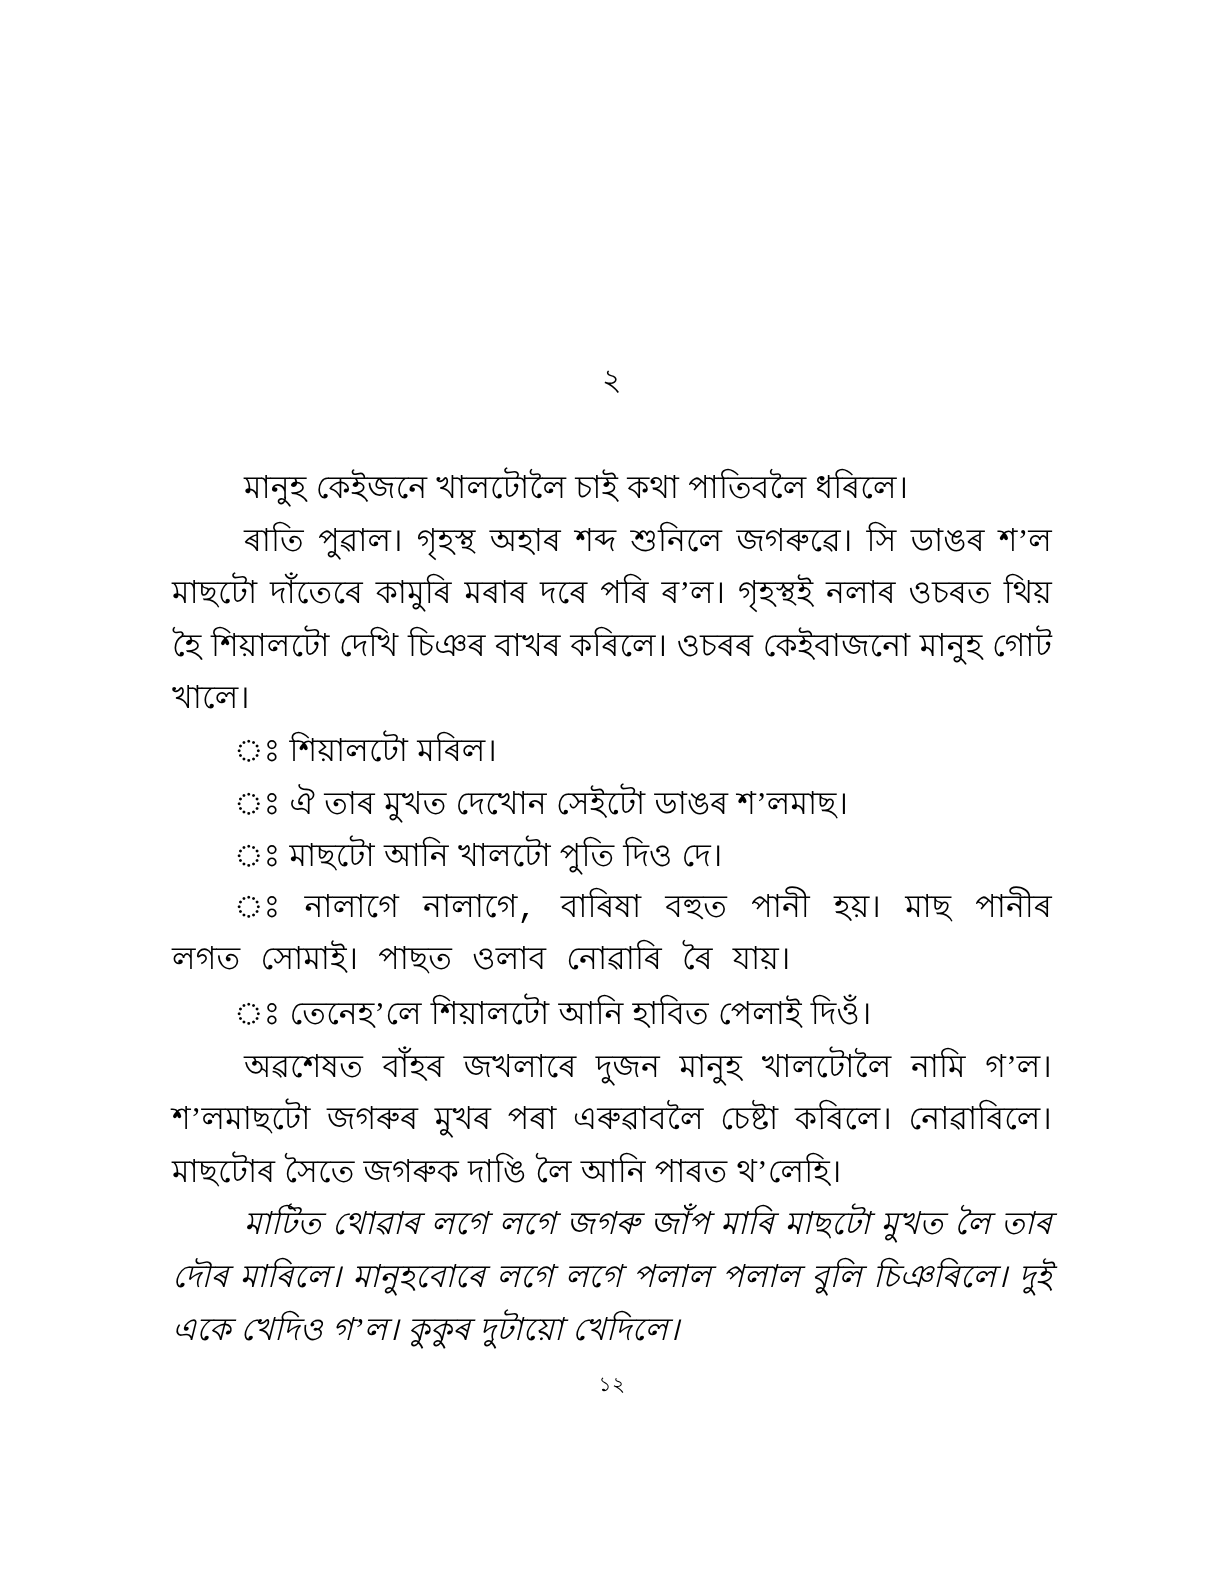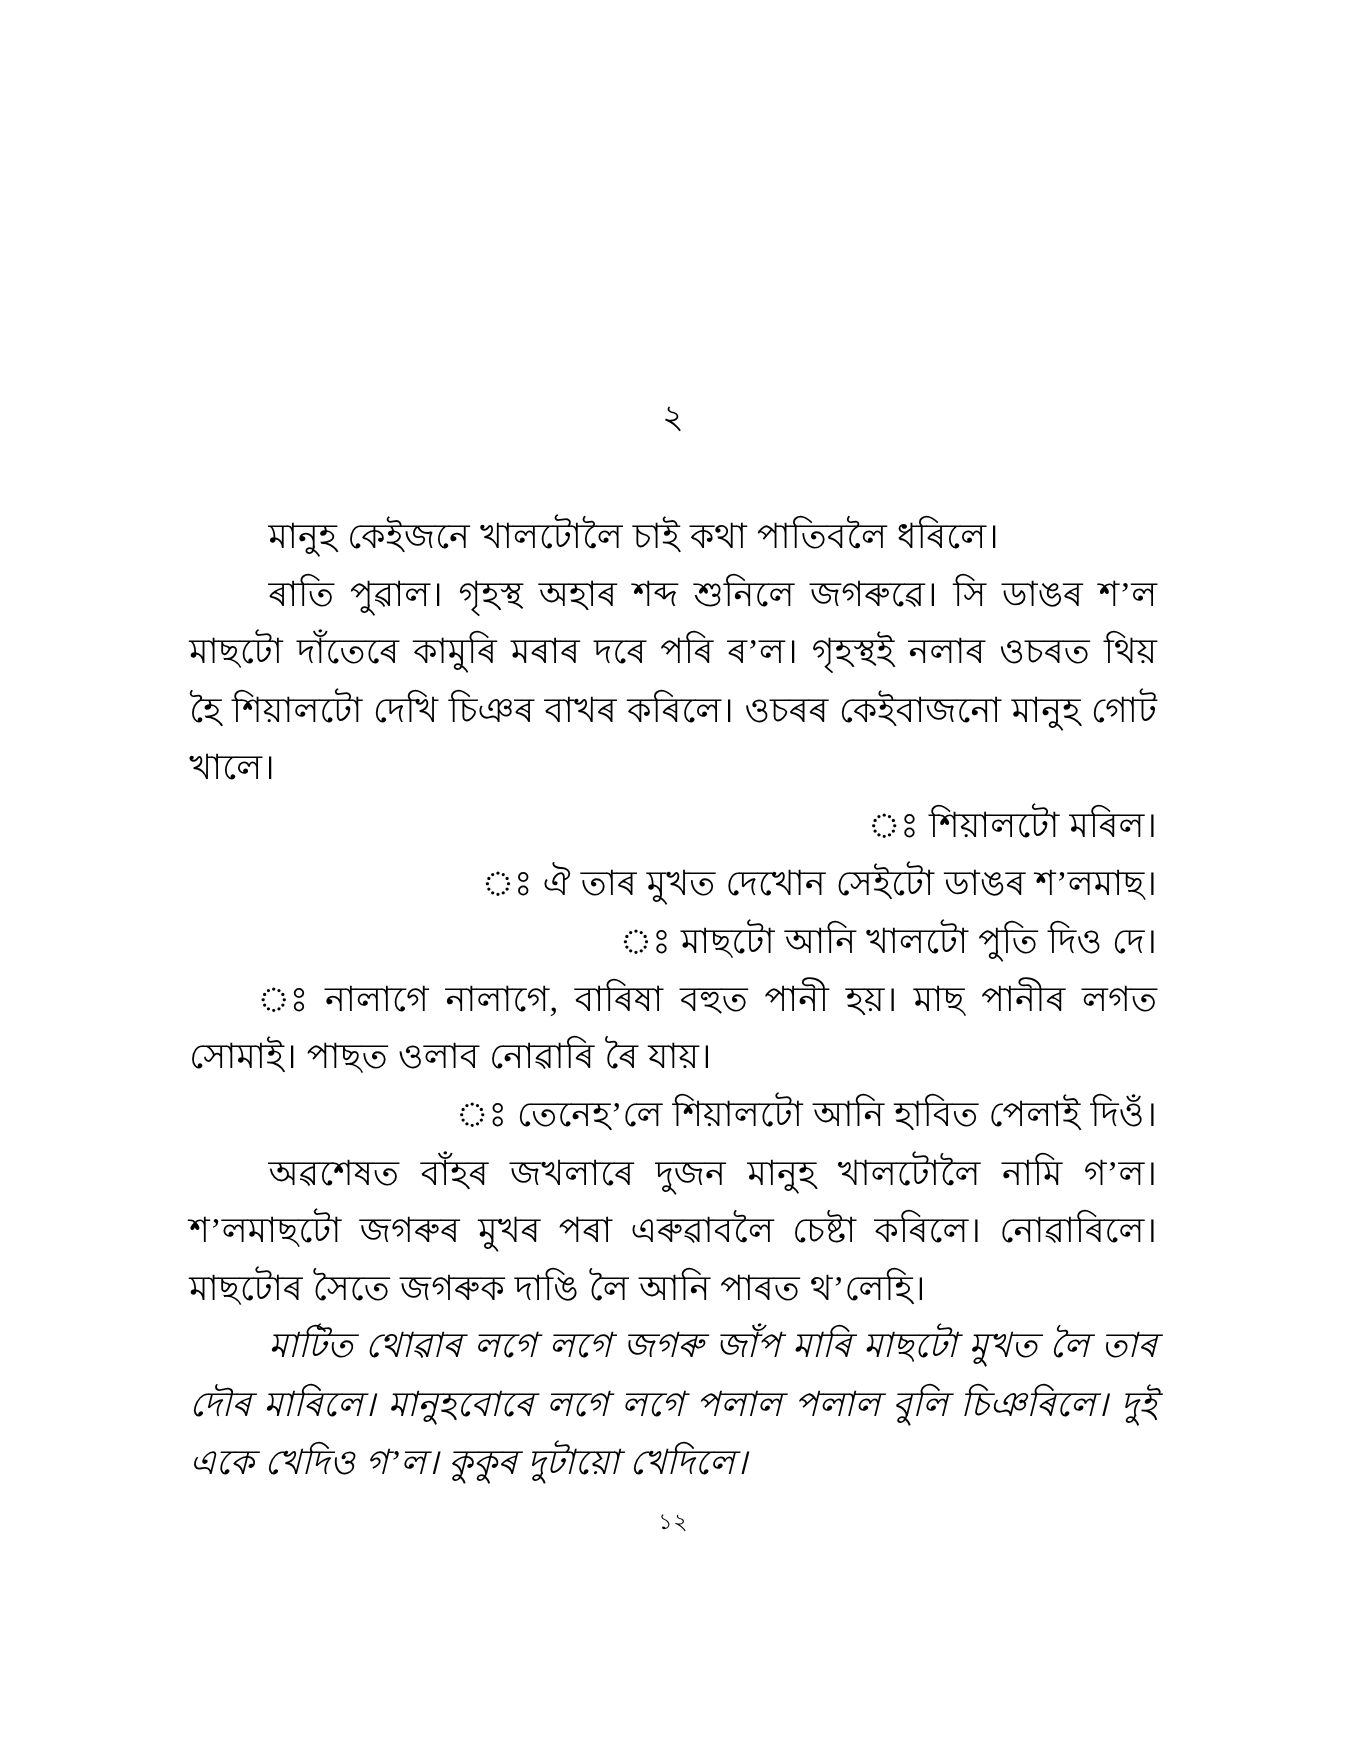--- a/index.html
+++ b/index.html
@@ -55,26 +55,27 @@
     letter-spacing: 0.2px;
     hyphens: none;
   }
 
   .para.indent {
     text-indent: 72px;
   }
 
   .para.dialogue {
     text-indent: 62px;
-    text-align: right;
+    text-align: left;
   }
 
   .para.dialogue-tight {
     text-indent: 62px;
     text-align: justify;
+    font-family: Liberation Mono, monospace;
   }
 
   
   .para:last-child {
     margin-bottom: 0;
     font-style: italic;
   }
 
   .page-number {
     position: absolute;

